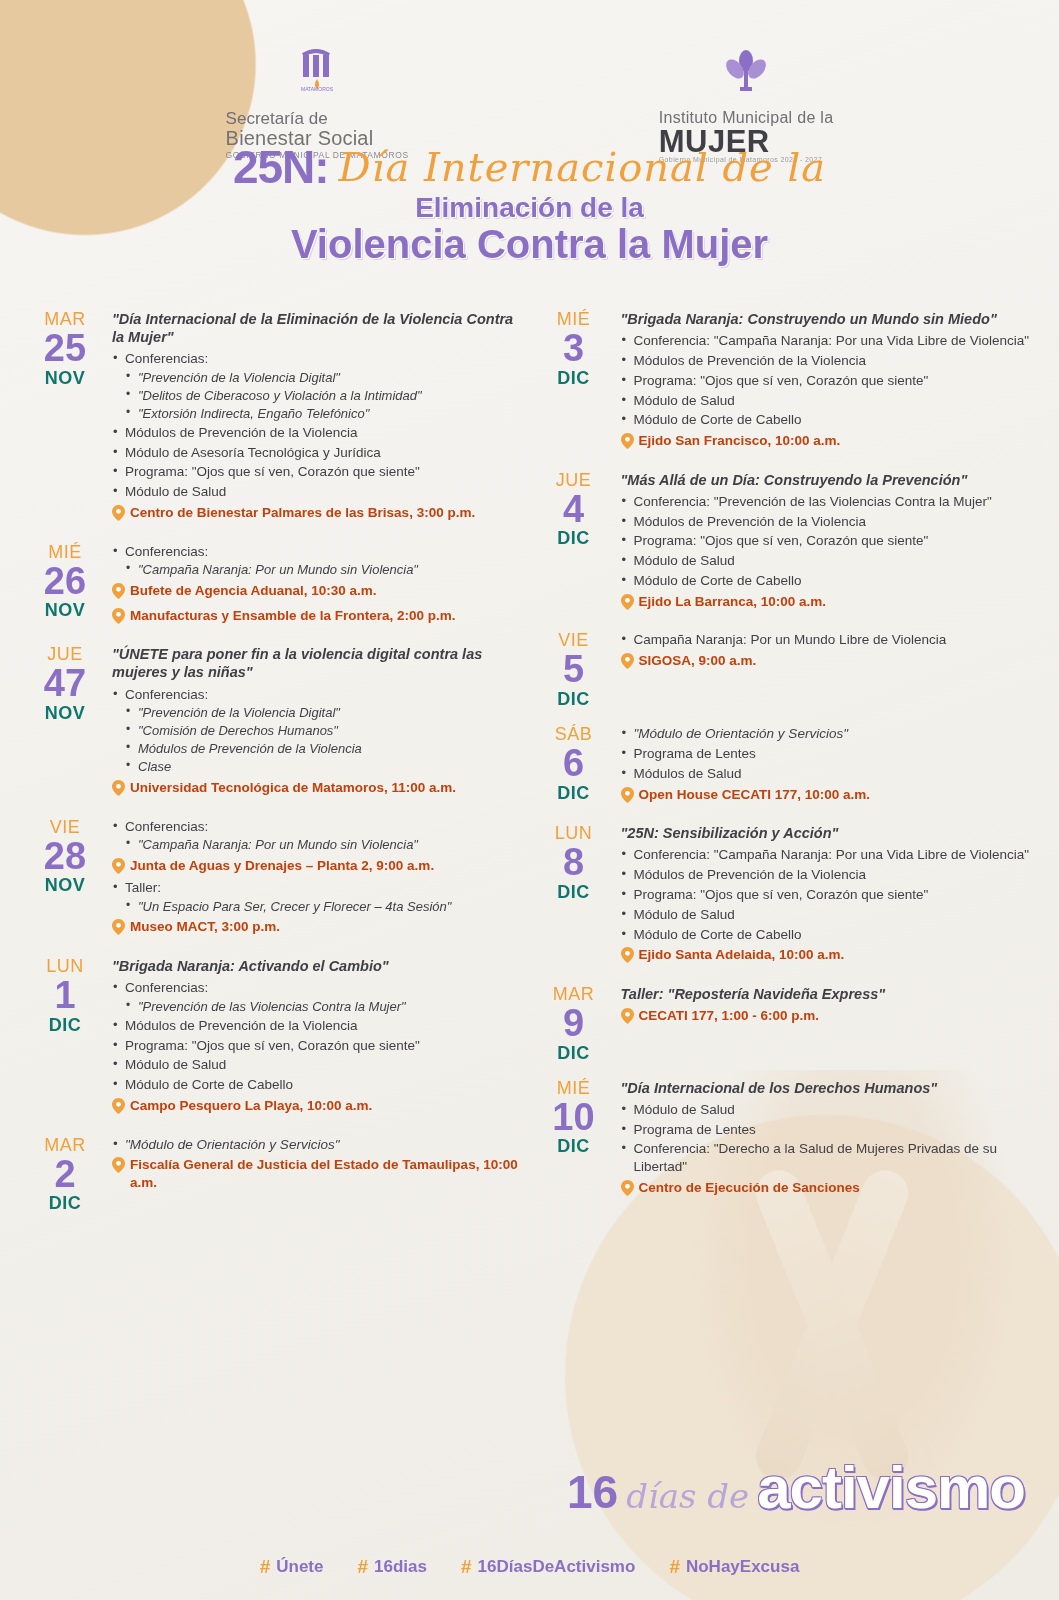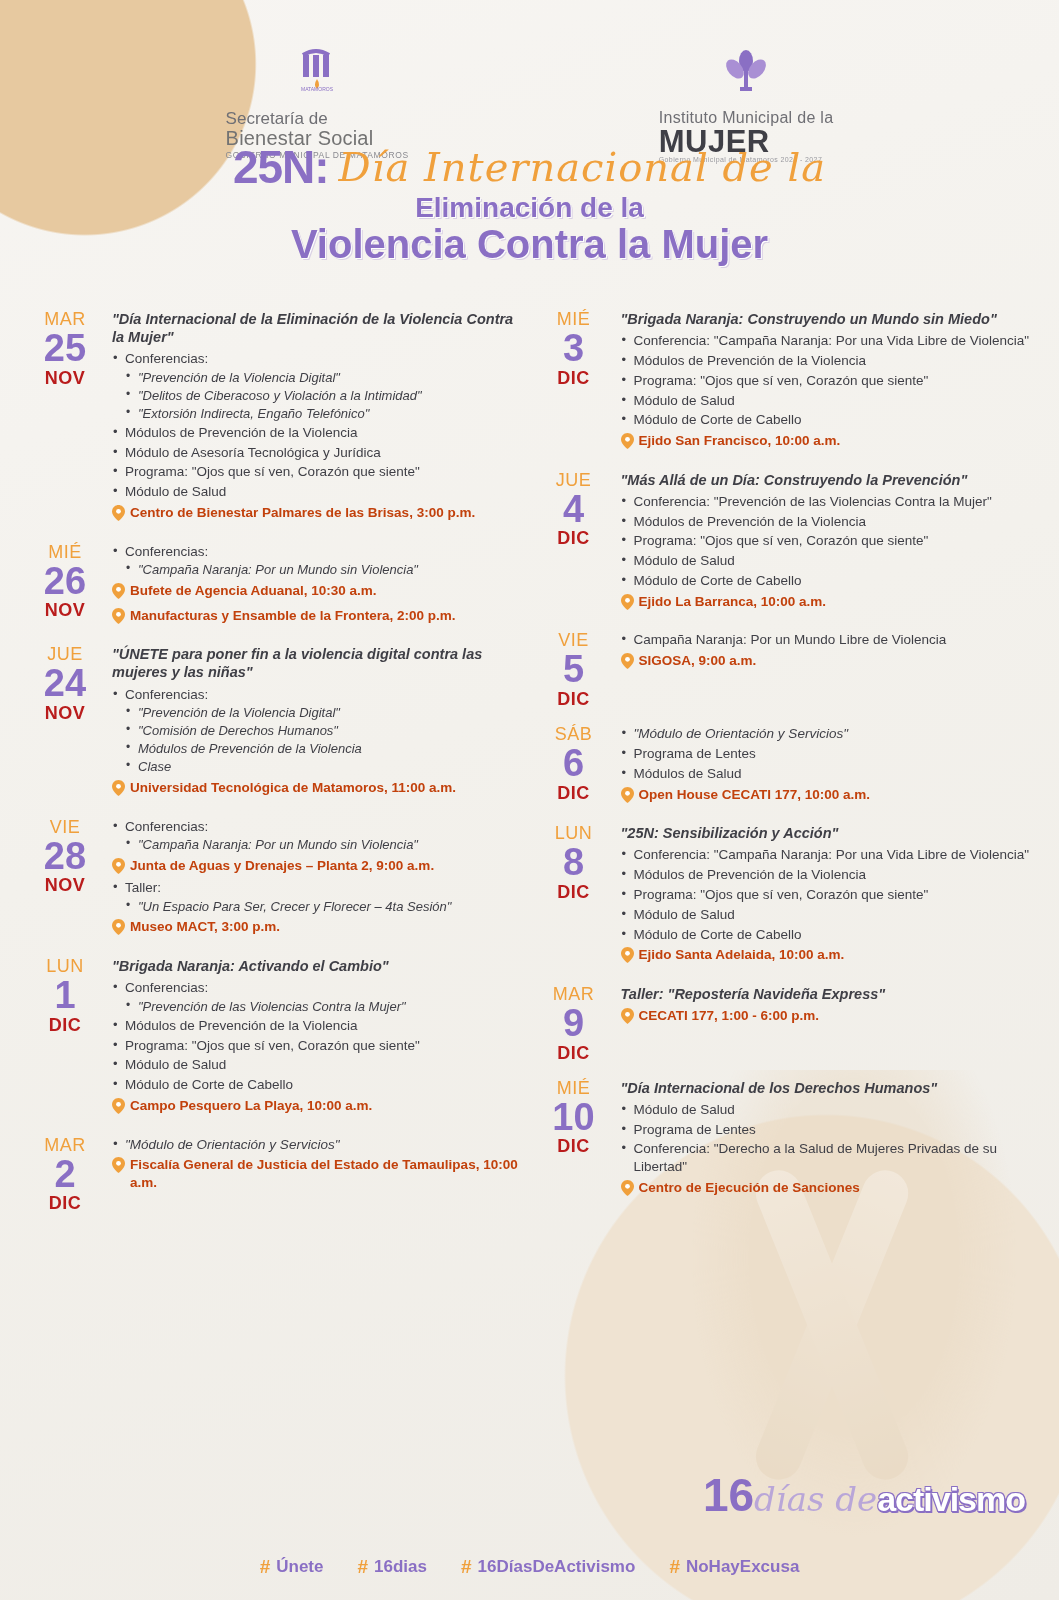--- a/index.html
+++ b/index.html
@@ -43,37 +43,37 @@
   .t-line3{font-size:40px;font-weight:bold;color:#8a6fc4;margin-top:-2px;
      text-shadow:1px 1px 0 #fff, 2px 2px 0 rgba(138,111,196,.25);}
 
   
   .cols{position:absolute;top:308px;left:0;right:0;display:flex;gap:14px;padding:0 28px;}
   .col{width:50%;}
   .entry{display:flex;gap:10px;margin-bottom:15px;}
   .date{width:74px;flex:0 0 74px;text-align:center;line-height:1;padding-top:2px;}
   .date .dow{font-size:18px;font-weight:normal;color:#f0a03c;letter-spacing:.5px;}
   .date .day{font-size:38px;font-weight:bold;color:#8a6fc4;line-height:1.02;margin:1px 0;}
-  .date .mon{font-size:18px;font-weight:bold;color:#b91c1c;letter-spacing:.5px;}
+  .date .mon{font-size:18px;font-weight:bold;color:#0f766e;letter-spacing:.5px;}
   .body{flex:1;padding-top:2px;}
   .head{font-size:14.5px;font-weight:bold;font-style:italic;color:#3f3f46;line-height:1.25;margin-bottom:4px;}
   ul{margin:0;padding:0;list-style:none;}
   li.lvl1{font-size:13.5px;color:#3f3f46;line-height:1.32;padding-left:13px;position:relative;margin-bottom:2px;}
   li.lvl1:before{content:"•";position:absolute;left:1px;top:-1px;color:#3f3f46;font-size:13px;}
   li.lvl2{font-size:13px;color:#3f3f46;line-height:1.3;padding-left:26px;position:relative;margin-bottom:1px;font-style:italic;}
   li.lvl2:before{content:"•";position:absolute;left:14px;top:-1px;color:#3f3f46;font-size:12px;font-style:normal;}
   .loc{display:flex;align-items:flex-start;gap:5px;font-size:13.5px;font-weight:bold;color:#c2410c;
       line-height:1.3;margin-top:3px;}
   .pin{flex:0 0 13px;margin-top:1px;}
 
   
-  .footer-16{position:absolute;right:34px;bottom:78px;display:flex;align-items:baseline;}
+  .footer-16{position:absolute;right:34px;bottom:78px;display:flex;align-items:baseline;gap:8px;}
   .f16{font-size:46px;font-weight:bold;color:#8a6fc4;}
   .fdias{font-family:"DejaVu Serif",serif;font-style:italic;font-size:34px;color:#b9a6d8;}
-  .fact{font-size:34px;font-weight:bold;color:#fff;letter-spacing:-1px;
+  .fact{font-size:60px;font-weight:bold;color:#fff;letter-spacing:-1px;
      text-shadow:0 0 0 #8a6fc4, 2px 2px 0 #8a6fc4, -1px -1px 0 #8a6fc4, 1px -1px 0 #8a6fc4,
                  -1px 1px 0 #8a6fc4, 0 2px 0 #8a6fc4;}
   .hashbar{position:absolute;left:0;right:0;bottom:22px;display:flex;justify-content:center;gap:34px;align-items:center;}
   .hash{display:flex;align-items:center;gap:6px;font-size:17px;font-weight:bold;color:#8a6fc4;}
   .hash .sign{color:#f0a03c;font-size:19px;font-weight:bold;}
 </style>
 </head>
 <body>
 
 <div class="bg-wash"></div>
@@ -174,21 +174,21 @@
                 <path d="M6.5 0C2.9 0 0 2.9 0 6.5 0 11 6.5 16 6.5 16S13 11 13 6.5C13 2.9 10.1 0 6.5 0z" fill="#f0a03c"></path>
                 <circle cx="6.5" cy="6.3" r="2.4" fill="#fff"></circle>
               </svg></span>
             <span>Manufacturas y Ensamble de la Frontera, 2:00 p.m.</span>
           </div>
         </div>
       </div>
       <div class="entry">
         <div class="date">
           <div class="dow">JUE</div>
-          <div class="day">24</div>
+          <div class="day">47</div>
           <div class="mon">NOV</div>
         </div>
         <div class="body">
           <div class="head">"ÚNETE para poner fin a la violencia digital contra las mujeres y las niñas"</div>
           <ul>
             <li class="lvl1">Conferencias:</li>
             <li class="lvl2">"Prevención de la Violencia Digital"</li>
             <li class="lvl2">"Comisión de Derechos Humanos"</li>
             <li class="lvl2">Módulos de Prevención de la Violencia</li>
             <li class="lvl2">Clase</li>

